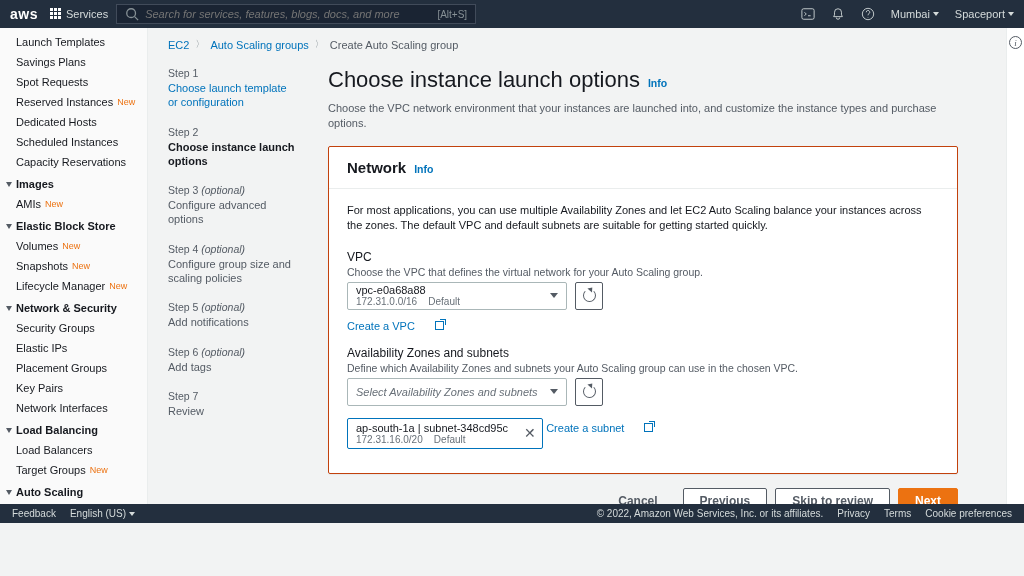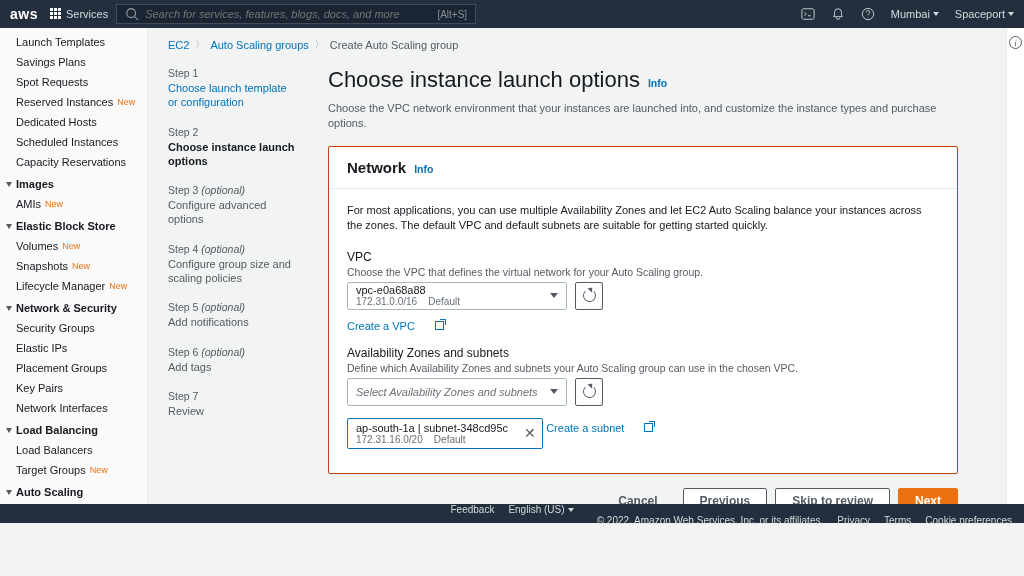--- a/index.html
+++ b/index.html
@@ -86,21 +86,21 @@
 .btn { border-radius: 2px; padding: 5px 16px; font-size: 12px; font-weight: 700; cursor: pointer; border: 1px solid transparent; background: transparent; }
 .btn.ghost { color: #545b64; }
 .btn.outline { color: #545b64; border-color: #545b64; background: #fff; }
 .btn.primary { background: #ec7211; color: #fff; border-color: #ec7211; }
 
 
 .info-rail { position: absolute; right: 0; top: 0; width: 18px; height: 100%; background: #fff; border-left: 1px solid #eaeded; display: flex; justify-content: center; padding-top: 8px; }
 .info-circle { width: 13px; height: 13px; border: 1.2px solid #545b64; border-radius: 50%; display: flex; align-items: center; justify-content: center; font-size: 9px; font-style: italic; font-family: serif; color: #545b64; cursor: pointer; }
 
 
-.footer { background: #232f3e; height: 19px; display: flex; align-items: center; color: #d5dbdb; font-size: 10px; padding: 0 12px; flex-direction: column; }
+.footer { background: #232f3e; height: 19px; display: flex; align-items: center; color: #d5dbdb; font-size: 10px; padding: 0 12px; }
 .footer .left { display: flex; gap: 14px; }
 .footer .lang { display: flex; align-items: center; gap: 3px; }
 .footer .right { margin-left: auto; display: flex; gap: 14px; }
 
 svg { display: block; }
 </style>
 </head>
 <body>
 
 <div class="topnav">

